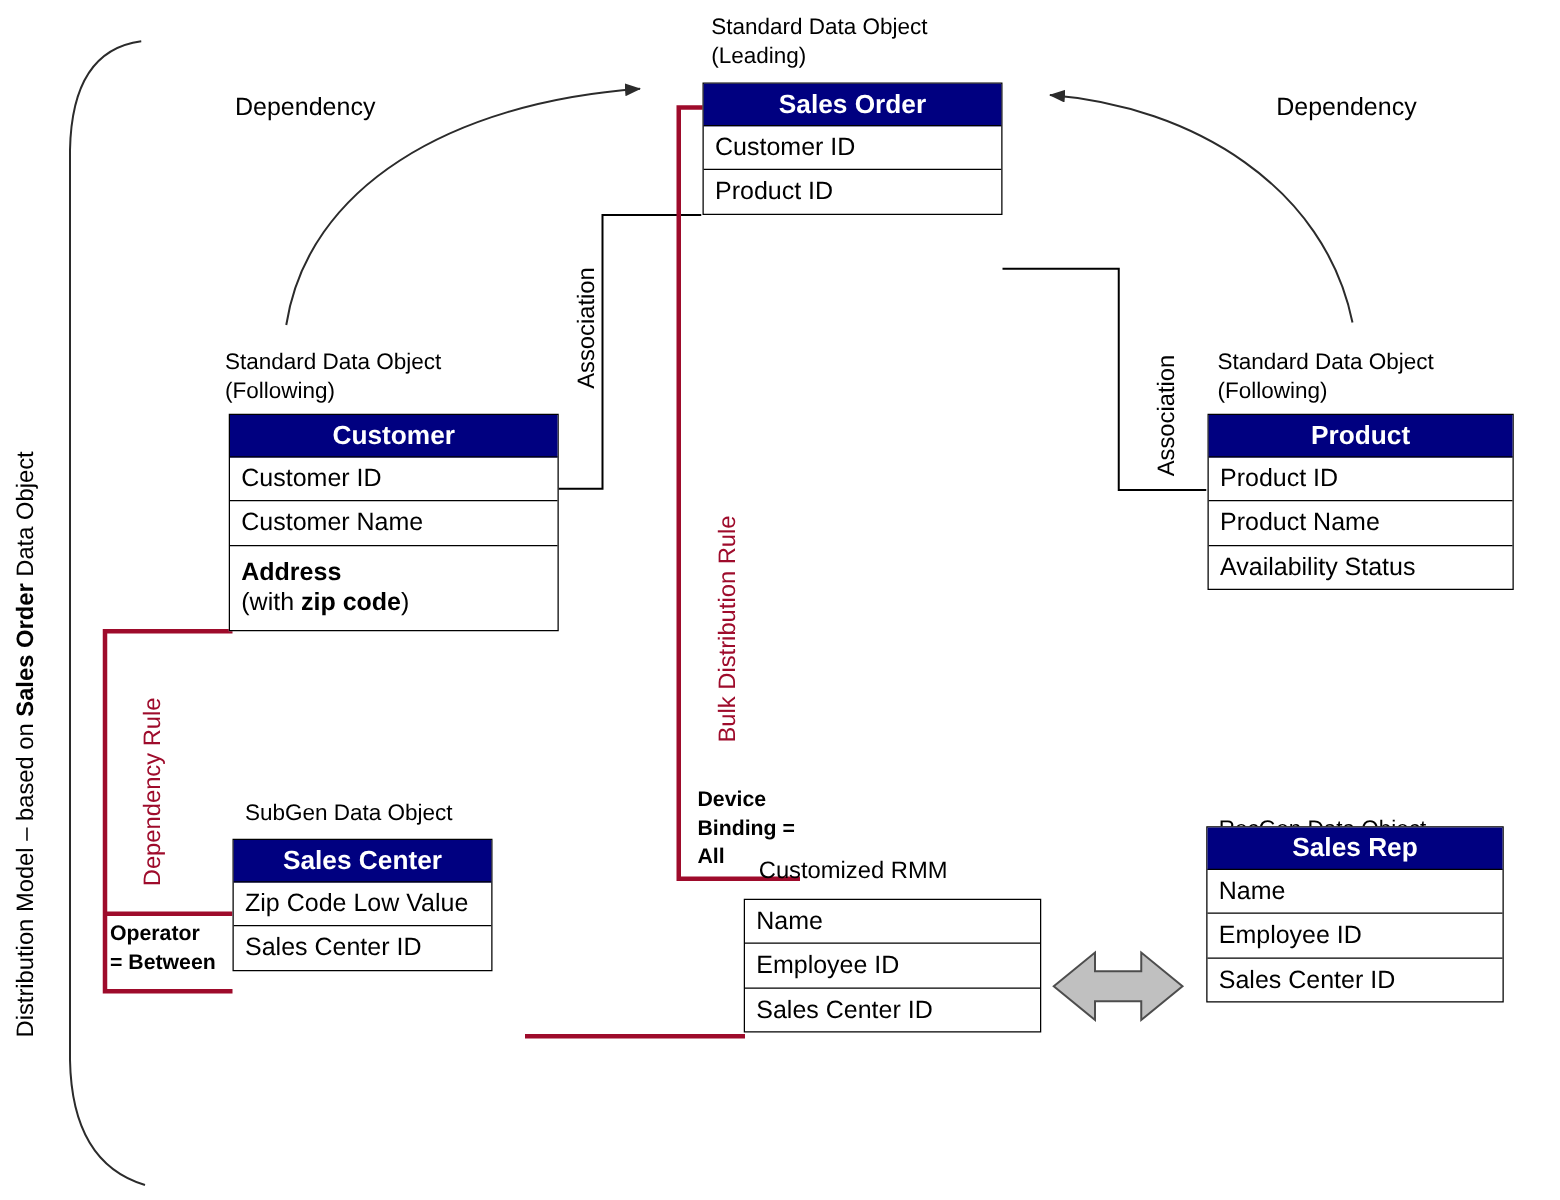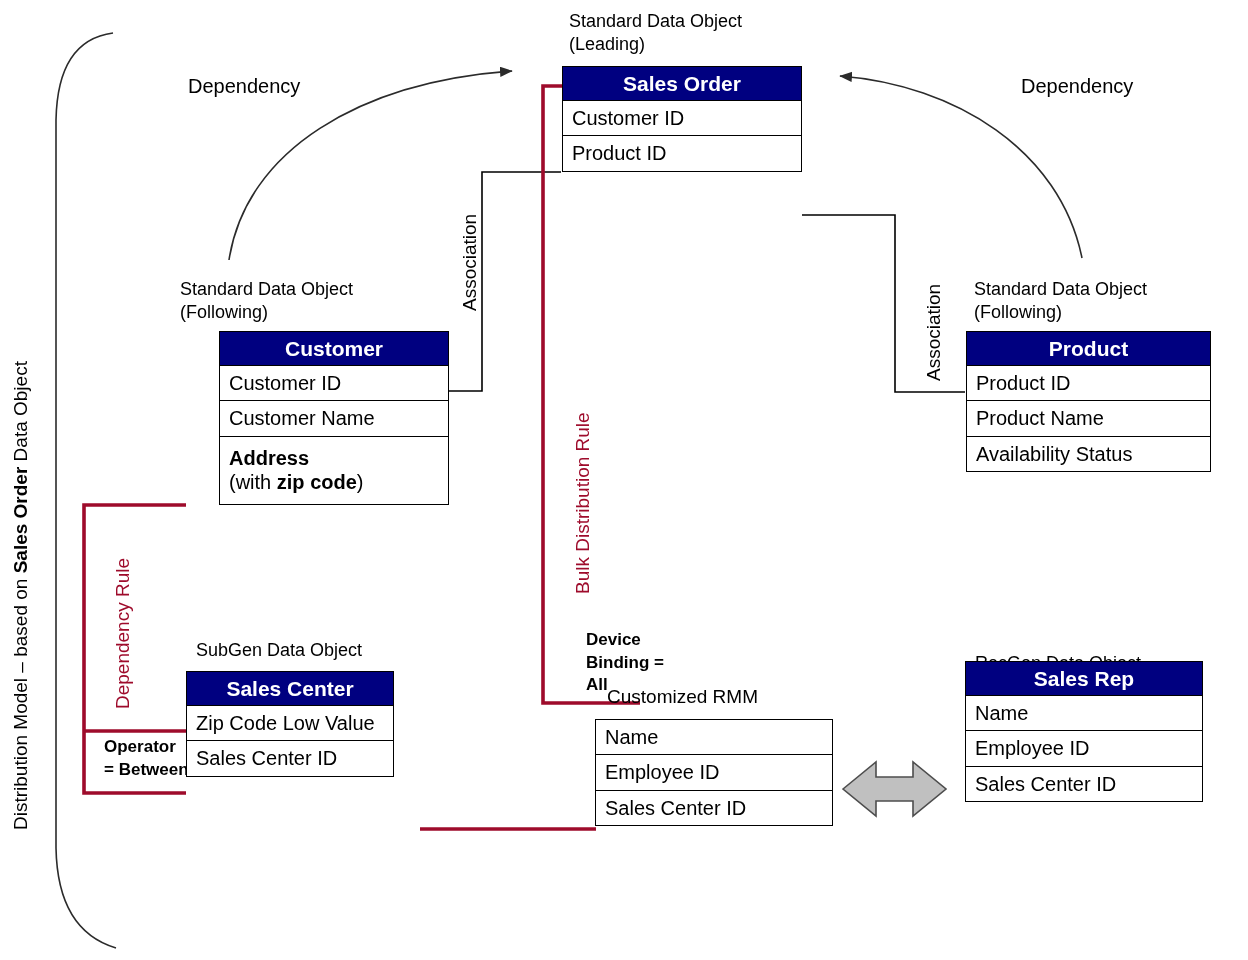--- a/index.html
+++ b/index.html
@@ -139,39 +139,39 @@
 
   <div class="caption" style="left:569px; top:10px;">Standard Data Object
 (Leading)</div>
   <div class="caption" style="left:180px; top:278px;">Standard Data Object
 (Following)</div>
   <div class="caption" style="left:974px; top:278px;">Standard Data Object
 (Following)</div>
   <div class="caption" style="left:196px; top:639px;">SubGen Data Object</div>
   <div class="caption" style="left:975px; top:652px;">RecGen Data Object</div>
   <div class="caption" style="left:607px; top:685px; font-size:19px;">Customized  RMM</div>
-  <div class="caption" style="left:558px; top:629px; font-size:17px; font-weight:bold; line-height:1.33;margin-left:28px;">Device
+  <div class="caption" style="left:558px; top:629px; font-size:17px; font-weight:bold; line-height:1.33;">Device
 Binding =
 All</div>
-  <div class="caption" style="left:104px; top:736px; font-size:17px; font-weight:bold; line-height:1.33;">Operator
+  <div class="caption" style="left:88px; top:736px; font-size:17px; font-weight:bold; line-height:1.33;">Operator
 = Between</div>
 
   <div class="vert-black" style="left:459px; top:311px;">Association</div>
   <div class="vert-black" style="left:923px; top:381px;">Association</div>
 
   <div class="redlabel vert-red" style="left:572px; top:594px;">Bulk Distribution Rule</div>
   <div class="redlabel vert-red" style="left:112px; top:709px;">Dependency Rule</div>
 
   <div class="entity" style="left:562px; top:66px; width:240px;">
     <div class="hdr">Sales Order</div>
     <div class="row">Customer ID</div>
     <div class="row">Product ID</div>
   </div>
 
-  <div class="entity" style="left:183px; top:331px; width:230px;margin-left:36px;">
+  <div class="entity" style="left:183px; top:331px; width:264px;">
     <div class="hdr">Customer</div>
     <div class="row">Customer ID</div>
     <div class="row">Customer Name</div>
     <div class="row tall">
       <b>Address</b><br>
       <span>(with </span><b>zip code</b><span>)</span>
     </div>
   </div>
 
   <div class="entity" style="left:966px; top:331px; width:245px;">

